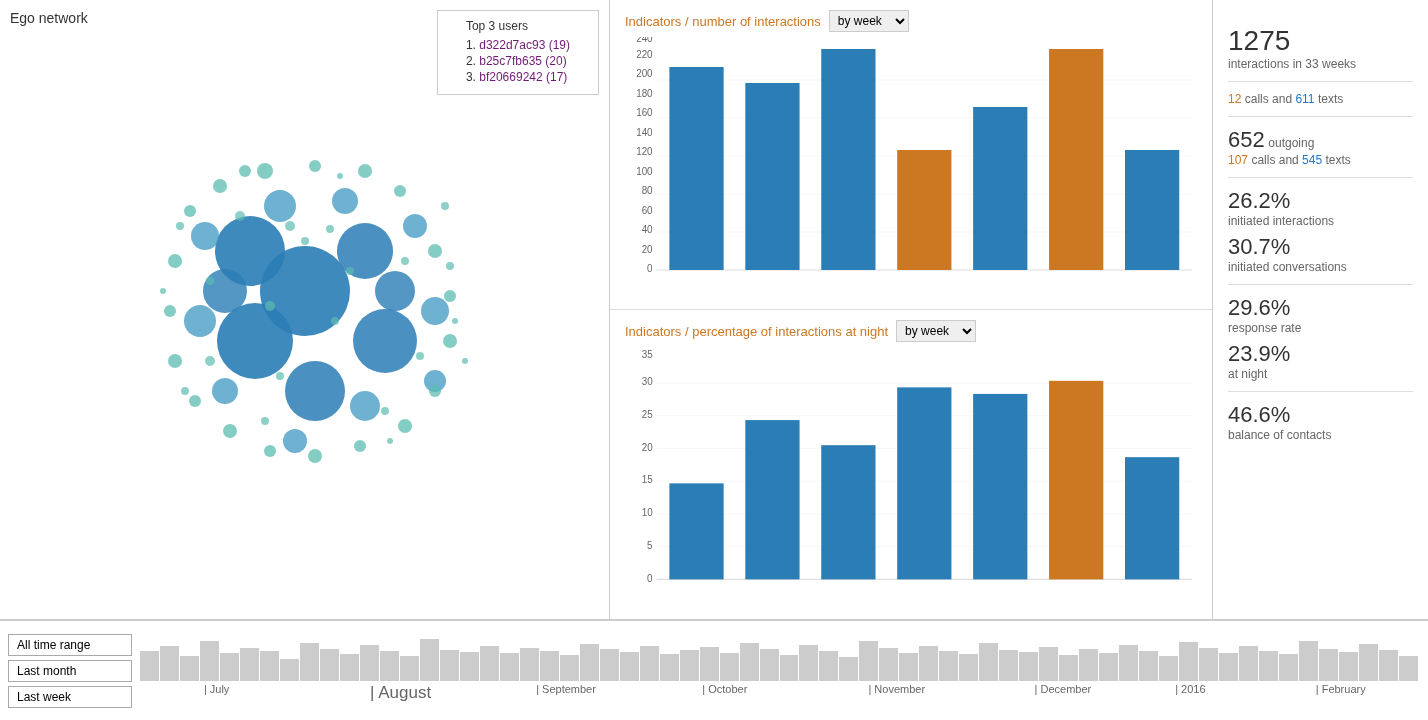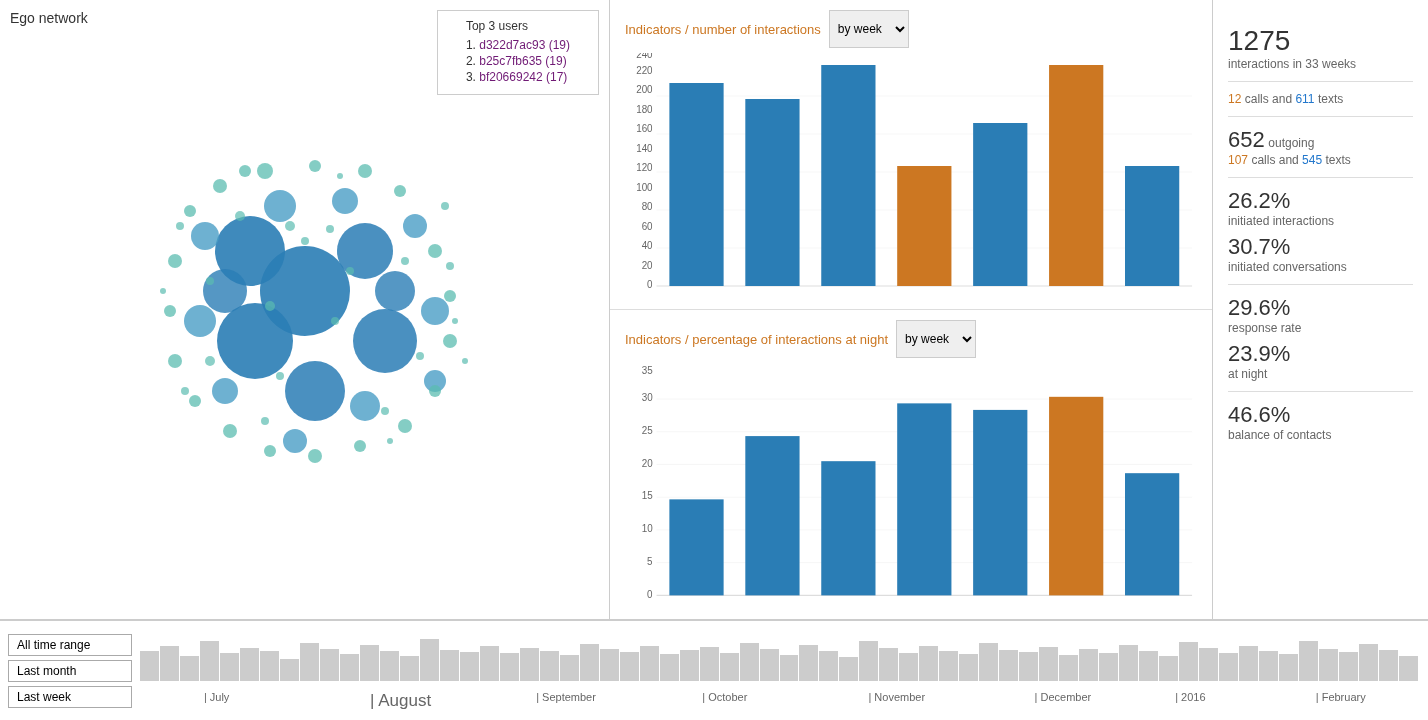--- a/index.html
+++ b/index.html
@@ -20,21 +20,21 @@
 
     .network-area { width: 100%; height: 520px; display: flex; align-items: center; justify-content: center; }
 
     
     .charts-panel { flex: 1; border-right: 1px solid #ccc; display: flex; flex-direction: column; }
 
     .chart-section { flex: 1; padding: 10px 15px; border-bottom: 1px solid #ddd; }
     .chart-section:last-child { border-bottom: none; }
 
     .chart-header { display: flex; align-items: center; gap: 8px; margin-bottom: 5px; color: #cc7722; font-size: 13px; }
-    .chart-header select { font-size: 12px; border: 1px solid #ccc; padding: 10px 4px; cursor: pointer; }
+    .chart-header select { font-size: 12px; border: 1px solid #ccc; padding: 2px 4px; cursor: pointer; }
 
     .bar-chart { width: 100%; height: 240px; position: relative; }
     .bar-chart svg { width: 100%; height: 100%; }
 
     
     .stats-panel { width: 215px; padding: 15px; display: flex; flex-direction: column; gap: 0; }
 
     .stat-group { padding: 10px 0; border-bottom: 1px solid #ddd; }
     .stat-group:last-child { border-bottom: none; }
 
@@ -68,21 +68,21 @@
       <div class="ego-title">Ego network</div>
 
       <div class="top3-box">
         <div class="top3-title">Top 3 users</div>
         <div class="top3-item">
           <span>1. </span>
           <a href="#">d322d7ac93 (19)</a>
         </div>
         <div class="top3-item">
           <span>2. </span>
-          <a href="#">b25c7fb635 (19)</a>
+          <a href="#">b25c7fb635 (20)</a>
         </div>
         <div class="top3-item">
           <span>3. </span>
           <a href="#">bf20669242 (17)</a>
         </div>
       </div>
 
       <div class="network-area">
         <svg class="bubble-svg" viewBox="0 0 420 480">
 
@@ -379,21 +379,21 @@
         <div style="flex:1;background:#ccc;height:30px;"></div>
         <div style="flex:1;background:#ccc;height:27px;"></div>
         <div style="flex:1;background:#ccc;height:40px;"></div>
         <div style="flex:1;background:#ccc;height:32px;"></div>
         <div style="flex:1;background:#ccc;height:29px;"></div>
         <div style="flex:1;background:#ccc;height:37px;"></div>
         <div style="flex:1;background:#ccc;height:31px;"></div>
         <div style="flex:1;background:#ccc;height:25px;"></div>
       </div>
 
-      <div style="position:relative; height:20px; margin-top:10px;">
+      <div style="position:relative; height:20px; margin-top:2px;">
         <span style="position:absolute; left:5%; font-size:11px; color:#666;">| July</span>
         <span style="position:absolute; left:18%; font-size:17px; color:#666;">| August</span>
         <span style="position:absolute; left:31%; font-size:11px; color:#666;">| September</span>
         <span style="position:absolute; left:44%; font-size:11px; color:#666;">| October</span>
         <span style="position:absolute; left:57%; font-size:11px; color:#666;">| November</span>
         <span style="position:absolute; left:70%; font-size:11px; color:#666;">| December</span>
         <span style="position:absolute; left:81%; font-size:11px; color:#666;">| 2016</span>
         <span style="position:absolute; left:92%; font-size:11px; color:#666;">| February</span>
       </div>
     </div>

